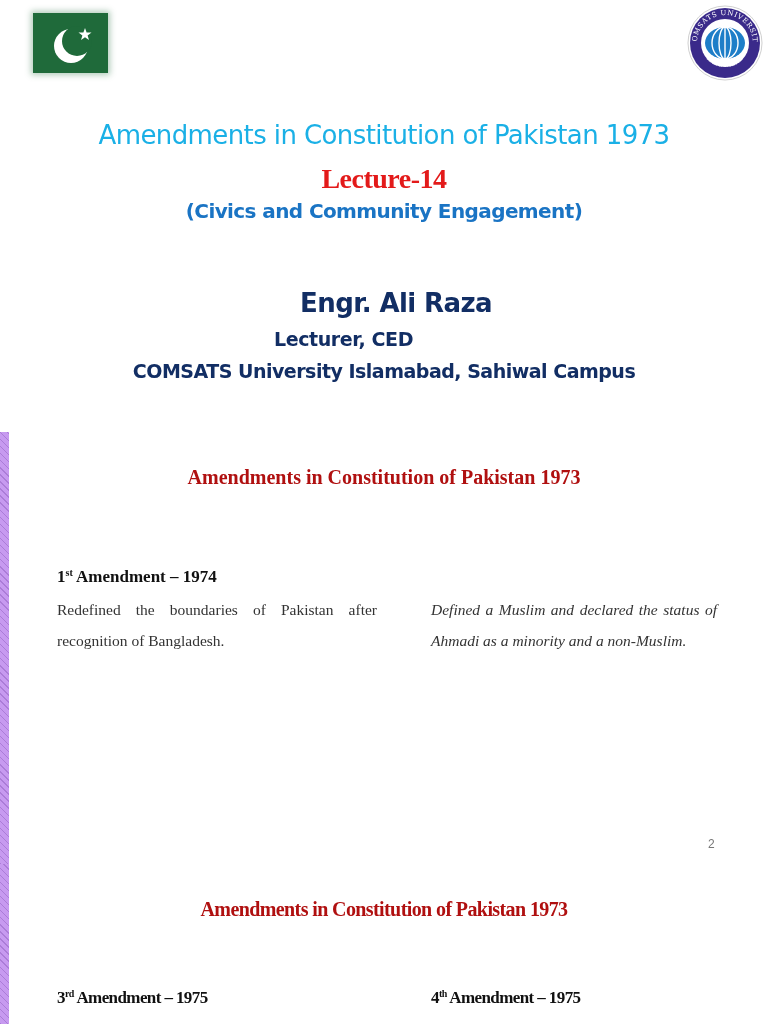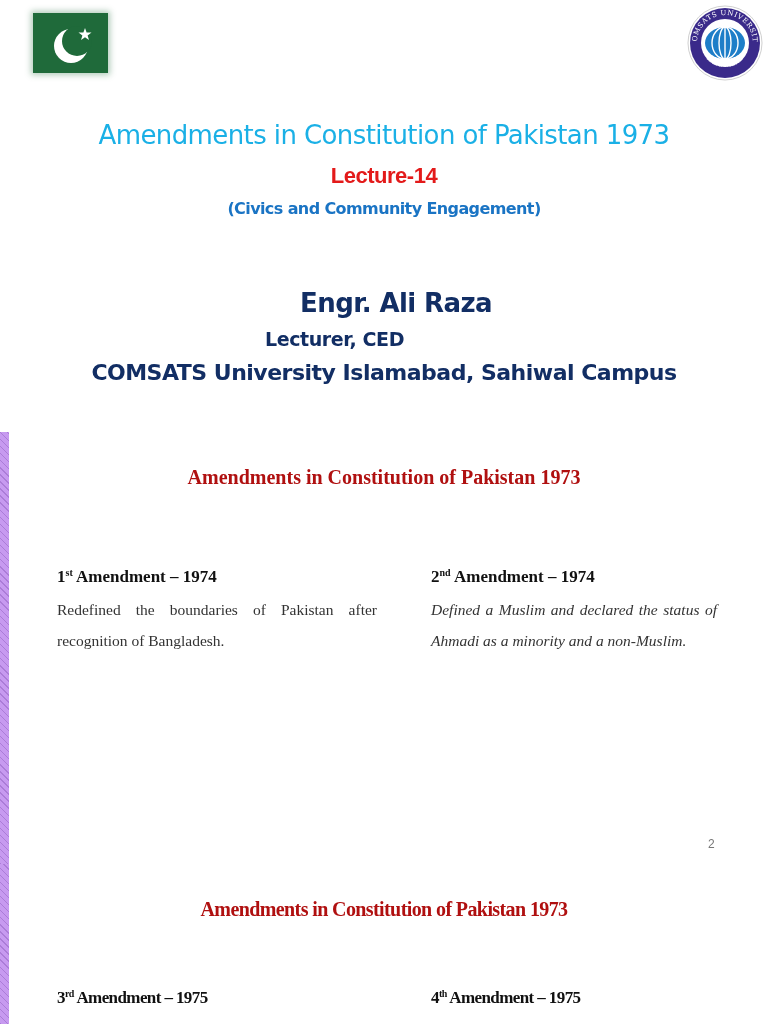--- a/index.html
+++ b/index.html
@@ -26,41 +26,41 @@
     .flag svg { position: absolute; left: 0; top: 0; }
     .logo { position: absolute; left: 687px; top: 5px; width: 76px; height: 76px; }
 
     .title-main {
       position: absolute; left: 0; width: 768px; top: 120px; text-align: center;
       font-family: "DejaVu Sans", sans-serif; font-size: 26px; font-weight: normal; color: #1ab0e6;
       letter-spacing: -0.6px;
     }
     .title-lecture {
       position: absolute; left: 0; width: 768px; top: 163px; text-align: center;
-      font-family: Liberation Sans, sans-serif; font-size: 22px; font-weight: bold; color: #e31a1a;
+      font-family: Liberation Serif, serif; font-size: 28px; font-weight: bold; color: #e31a1a;
       letter-spacing: -0.5px;
     }
     .title-course {
       position: absolute; left: 0; width: 768px; top: 199px; text-align: center;
-      font-family: "DejaVu Sans", sans-serif; font-size: 16px; font-weight: bold; color: #1a74c4;
+      font-family: "DejaVu Sans", sans-serif; font-size: 20px; font-weight: bold; color: #1a74c4;
       letter-spacing: -0.6px;
     }
     .author-name {
       position: absolute; left: 12px; width: 768px; top: 288px; text-align: center;
       font-family: "DejaVu Sans", sans-serif; font-size: 26px; font-weight: bold; color: #122e64;
       letter-spacing: -0.6px;
     }
     .author-role {
-      position: absolute; left: 7px; width: 655px; top: 328px; text-align: center;
+      position: absolute; left: 16px; width: 655px; top: 328px; text-align: center;
       font-family: "DejaVu Sans", sans-serif; font-size: 19px; font-weight: bold; color: #122e64;
       letter-spacing: -0.4px;
     }
     .author-inst {
       position: absolute; left: 0; width: 768px; top: 360px; text-align: center;
-      font-family: "DejaVu Sans", sans-serif; font-size: 22px; font-weight: bold; color: #122e64;
+      font-family: "DejaVu Sans", sans-serif; font-size: 19px; font-weight: bold; color: #122e64;
       letter-spacing: -0.5px;
     }
 
     
     .slide-heading {
       position: absolute; left: 0; width: 768px; text-align: center;
       font-family: "Liberation Serif", serif; font-weight: bold; font-size: 20px; color: #b01010;
     }
     #slide2 .slide-heading { top: 34px; }
     #slide3 .slide-heading { top: 34px; letter-spacing: -0.6px; }
@@ -127,21 +127,20 @@
   <div class="author-inst">COMSATS University Islamabad, Sahiwal Campus</div>
 </section>
 
 <section class="slide" id="slide2">
   <div class="side-stripe"></div>
   <div class="slide-heading">Amendments in Constitution of Pakistan 1973</div>
 
   <div class="amend-title col-left"><span>1</span><sup>st</sup><span> Amendment – 1974</span></div>
   <div class="amend-body col-left">Redefined the boundaries of Pakistan after recognition of Bangladesh.</div>
 
-  <div class="amend-title col-right"><span>2</span><sup>nd</sup><span> Amendment – 1974</span></div>
   <div class="amend-body col-right">Defined a Muslim and declared the status of Ahmadi as a minority and a non-Muslim.</div>
 
   <div class="page-number">2</div>
 </section>
 
 <section class="slide" id="slide3">
   <div class="side-stripe"></div>
   <div class="slide-heading">Amendments in Constitution of Pakistan 1973</div>
 
   <div class="amend-title col-left"><span>3</span><sup>rd</sup><span> Amendment – 1975</span></div>

